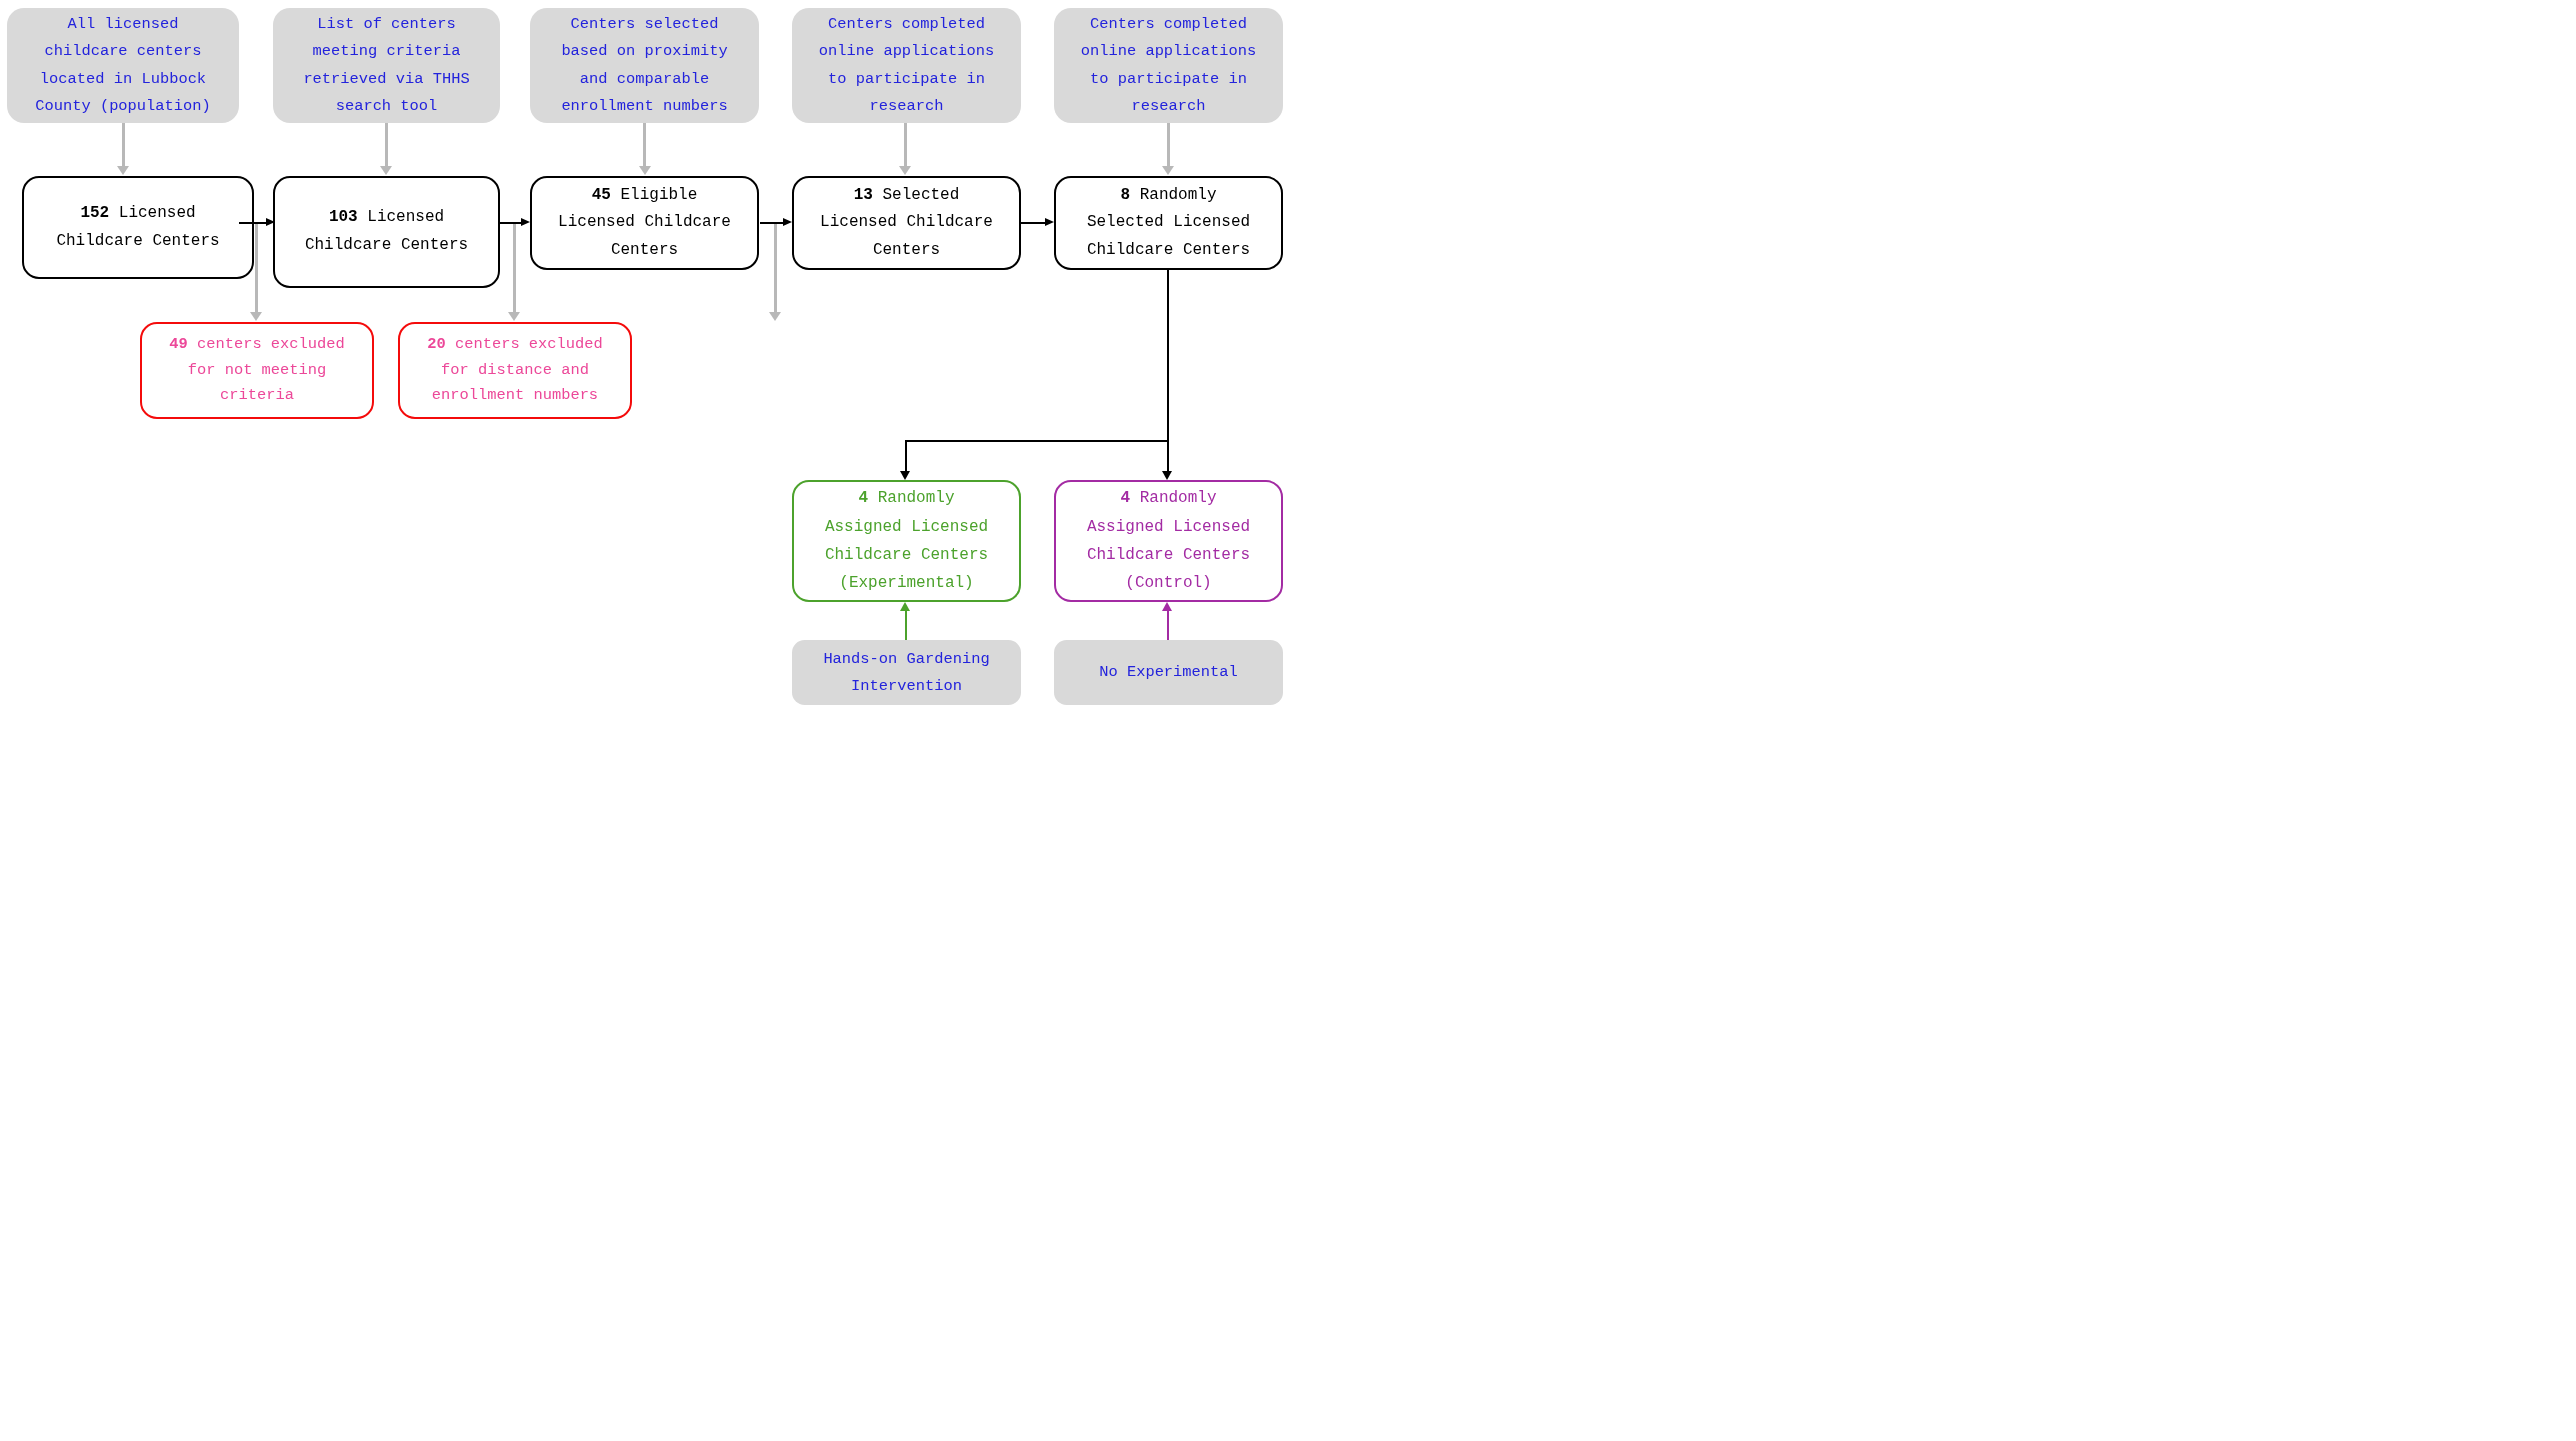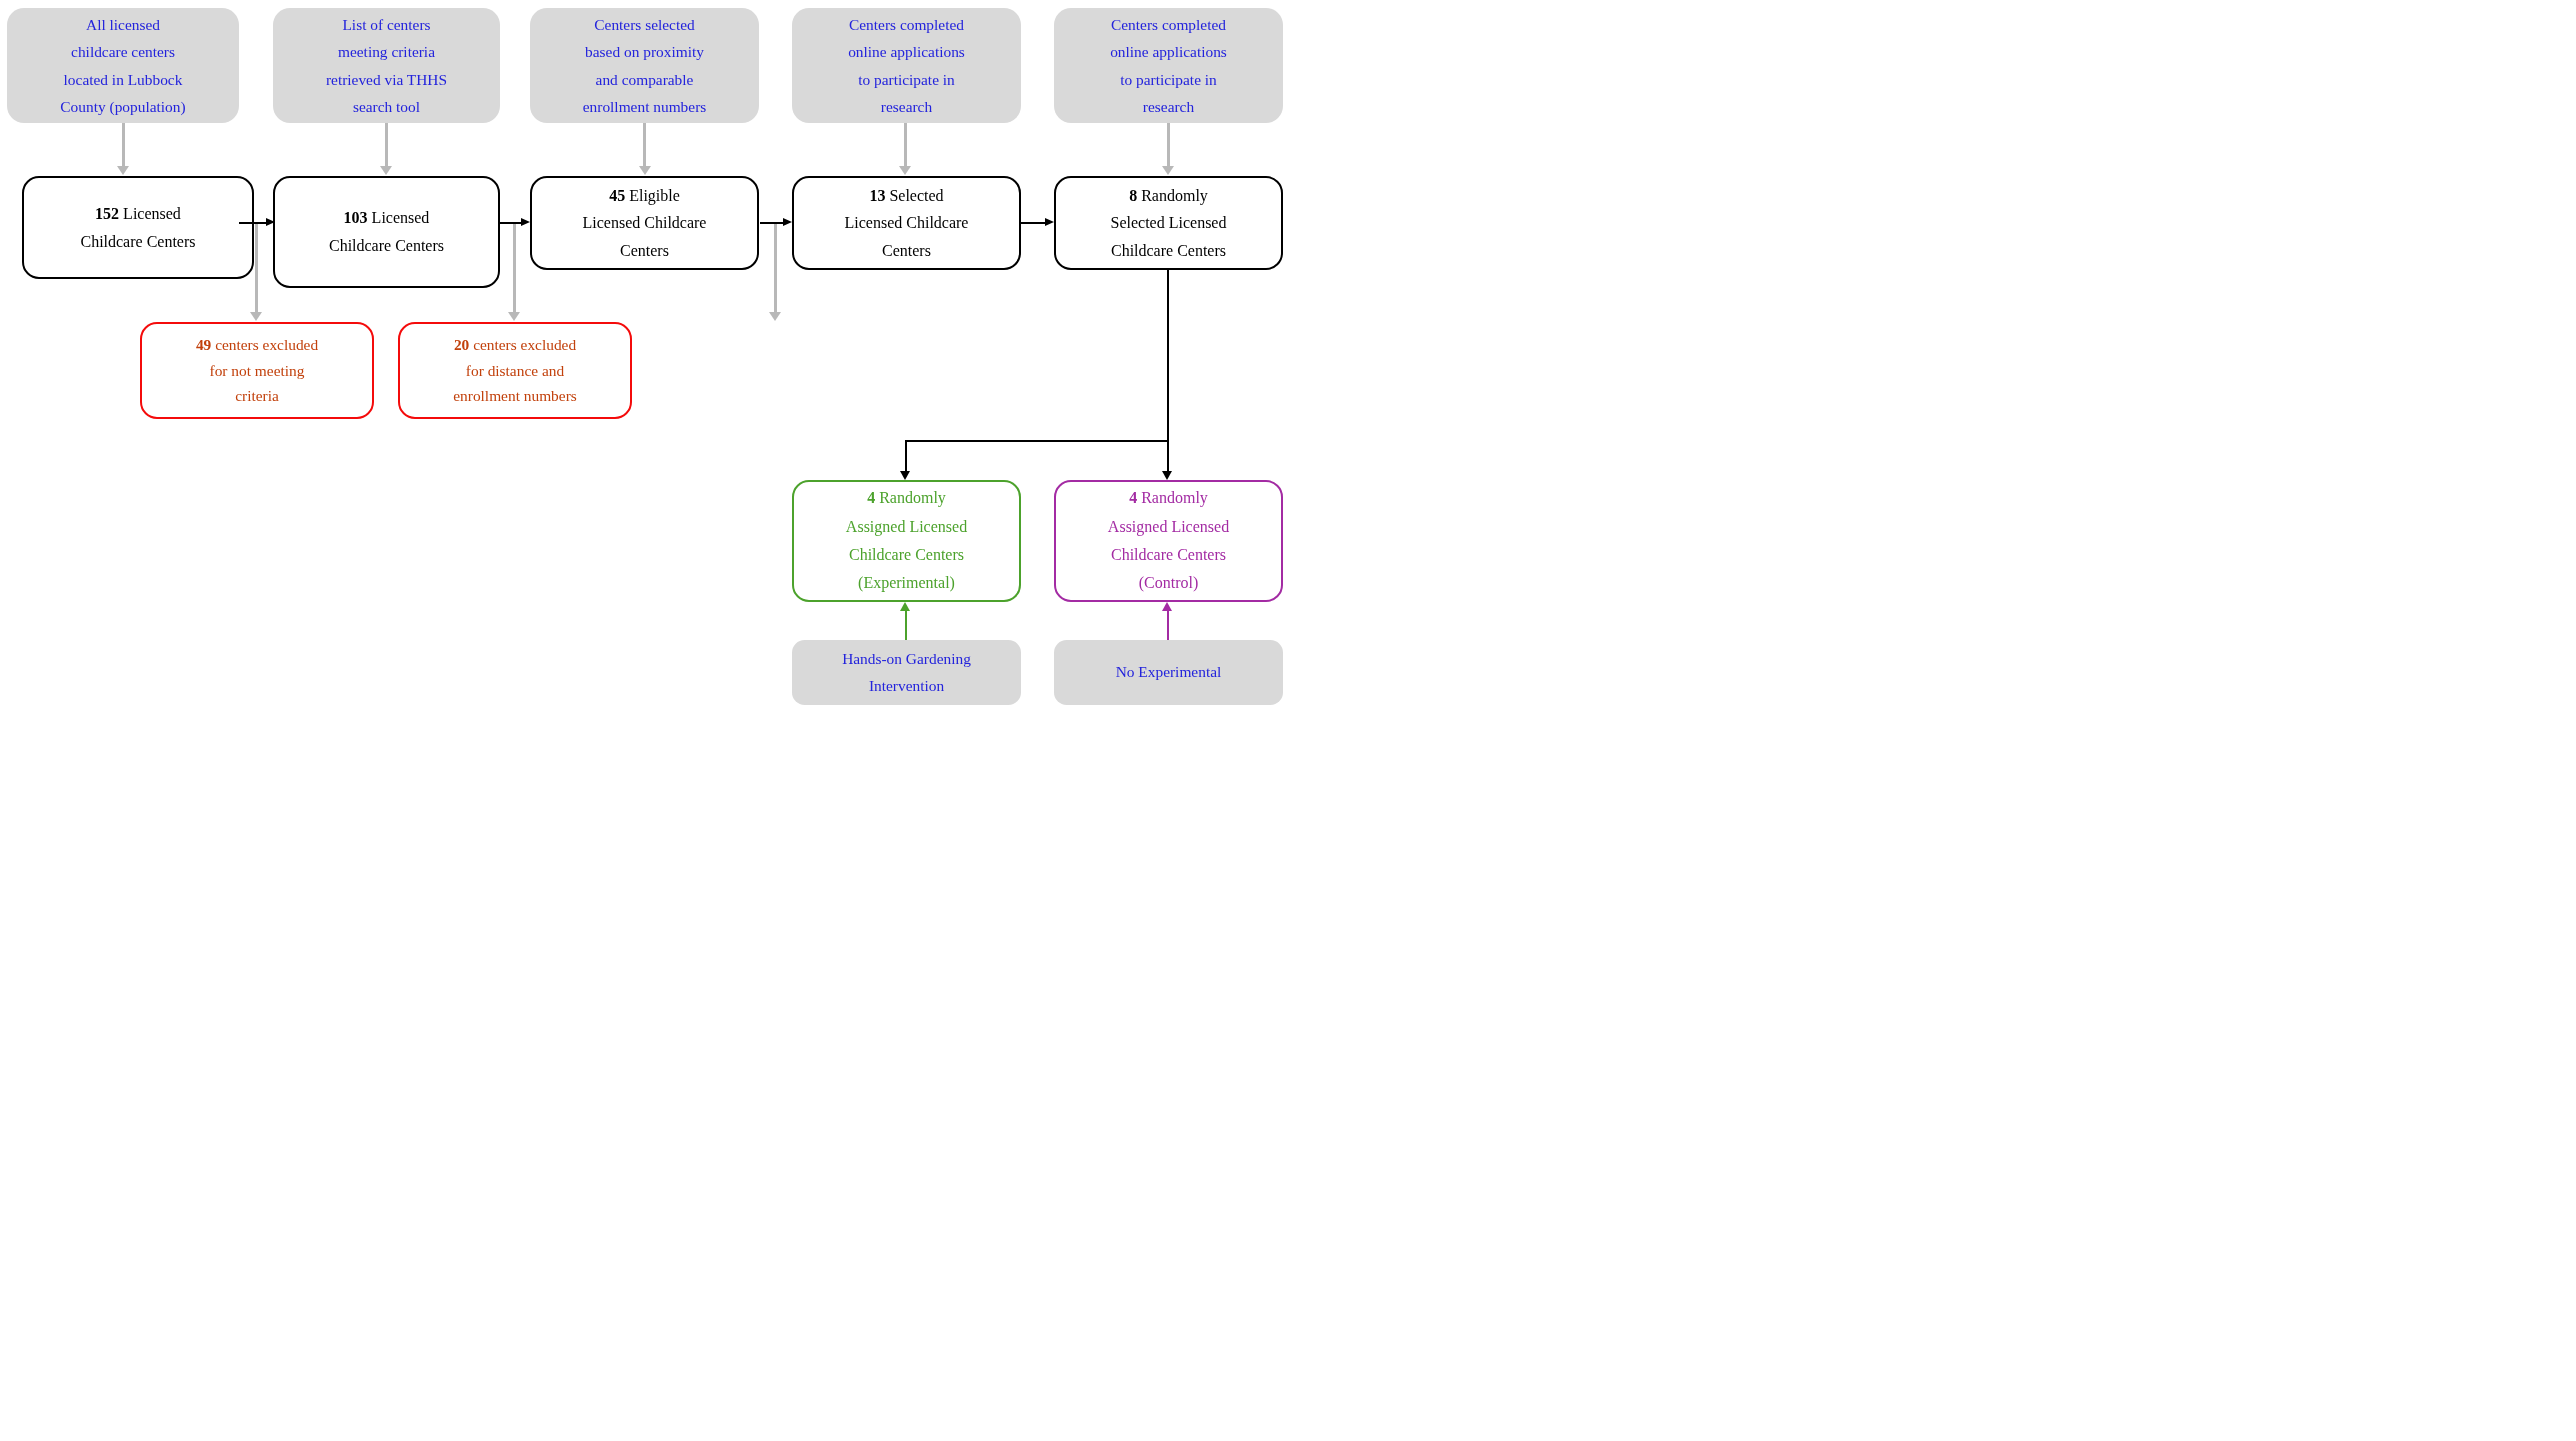--- a/index.html
+++ b/index.html
@@ -9,39 +9,39 @@
     font-family:"Liberation Serif","DejaVu Serif",serif;
     background:#ffffff;
     overflow:hidden;
   }
   .box{
     position:absolute;
     box-sizing:border-box;
     display:flex;align-items:center;justify-content:center;
     text-align:center;
   }
-  .box p{margin:0;white-space:pre-line;}
+  .box p{margin:0;white-space:pre-line;font-family:Liberation Mono, monospace;}
   .ctx{
     background:#d9d9d9;
     border-radius:17px;
     color:#2323dc;
     font-size:15.4px;line-height:1.78;
   }
   .stagebox{
     background:#ffffff;
     border:2.8px solid #000000;
     border-radius:17px;
     color:#000000;
     font-size:16px;line-height:1.72;
   }
   .excl{
     background:#ffffff;
     border:2.8px solid #f40b0b;
     border-radius:17px;
-    color:#c2410c;
+    color:#ec4899;
     font-size:15.4px;line-height:1.68;
   }
   .assign{
     background:#ffffff;
     border-radius:17px;
     font-size:16px;line-height:1.78;
   }
   .assign.green{border:2.8px solid #4ca22c;color:#4ca22c;}
   .assign.purple{border:2.8px solid #a32ba3;color:#a32ba3;}
   .interv{

